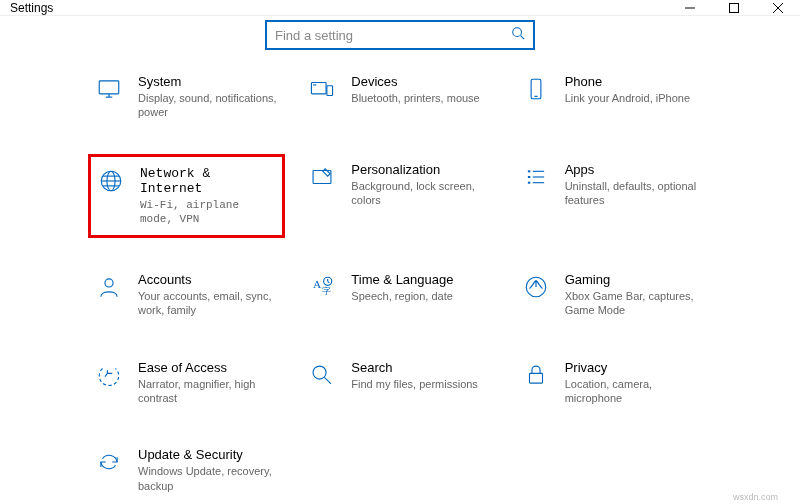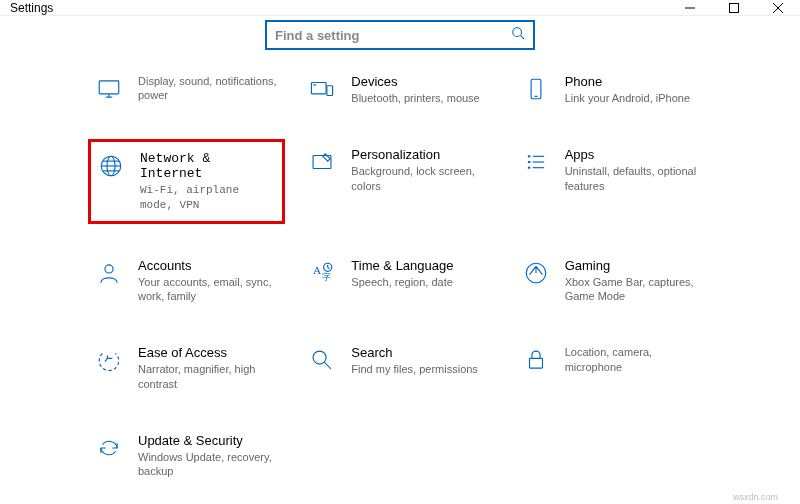--- a/index.html
+++ b/index.html
@@ -4,21 +4,21 @@
   <style>
     * { margin: 0; padding: 0; box-sizing: border-box; }
     body { font-family: "Segoe UI", Tahoma, sans-serif; background: #fff; width: 800px; height: 504px; overflow: hidden; position: relative; }
     .titlebar { height: 16px; display: flex; align-items: center; padding-left: 10px; border-bottom: 1px solid #eee; }
     .titlebar-title { font-size: 12px; color: #000; }
     .titlebar-controls { margin-left: auto; display: flex; }
     .tb-btn { width: 44px; height: 30px; display: flex; align-items: center; justify-content: center; font-size: 10px; color: #000; }
     .tb-btn svg { width: 10px; height: 10px; }
     .search-wrap { display: flex; justify-content: center; padding: 4px 0 18px 0; }
     .search-box { width: 270px; height: 30px; border: 2px solid #0067c0; display: flex; align-items: center; padding: 0 8px; }
-    .search-box input { border: none; outline: none; flex: 1; font-size: 13px; color: #666; background: transparent; font-weight: bold; }
+    .search-box input { border: none; outline: none; flex: 1; font-size: 13px; color: #666; background: transparent; }
     .search-box input::placeholder { color: #888; }
     .search-icon { color: #0067c0; }
     .grid { padding: 0 90px; display: grid; grid-template-columns: repeat(3, 1fr); column-gap: 20px; row-gap: 30px; }
     .cat { display: flex; align-items: flex-start; padding: 6px 4px; cursor: default; }
     .cat.highlight { outline: 3px solid #e60000; outline-offset: -1px; padding: 10px 6px; font-family: Liberation Mono, monospace; }
     .cat-icon { width: 30px; height: 30px; flex-shrink: 0; color: #0067c0; display: flex; align-items: center; justify-content: center; }
     .cat-icon svg { width: 26px; height: 26px; stroke: #0067c0; fill: none; stroke-width: 1.4; }
     .cat-text { margin-left: 14px; }
     .cat-title { font-size: 13px; color: #000; margin-bottom: 2px; }
     .cat-sub { font-size: 11px; color: #666; line-height: 1.3; max-width: 150px; }
@@ -65,20 +65,21 @@
 
   <div class="cat">
     <div class="cat-icon">
       <svg viewBox="0 0 32 32">
           <rect x="4" y="6" width="24" height="16" rx="1"></rect>
           <line x1="12" y1="26" x2="20" y2="26"></line>
           <line x1="16" y1="22" x2="16" y2="26"></line>
         </svg>
     </div>
     <div class="cat-text">
+      <div class="cat-title">System</div>
       <div class="cat-sub">Display, sound, notifications, power</div>
     </div>
   </div>
 
   <div class="cat">
     <div class="cat-icon">
       <svg viewBox="0 0 32 32">
           <rect x="3" y="8" width="18" height="14" rx="1"></rect>
           <rect x="22" y="12" width="7" height="12" rx="1"></rect>
           <line x1="5" y1="11" x2="9" y2="11"></line>
@@ -218,20 +219,21 @@
   </div>
 
   <div class="cat">
     <div class="cat-icon">
       <svg viewBox="0 0 32 32">
           <rect x="8" y="14" width="16" height="12" rx="1"></rect>
           <path d="M11 14 L11 10 A5 5 0 0 1 21 10 L21 14"></path>
         </svg>
     </div>
     <div class="cat-text">
+      <div class="cat-title">Privacy</div>
       <div class="cat-sub">Location, camera, microphone</div>
     </div>
   </div>
 
   <div class="cat">
     <div class="cat-icon">
       <svg viewBox="0 0 32 32">
           <path d="M8 12 A10 10 0 0 1 26 16"></path>
           <polyline points="26,10 26,16 20,16"></polyline>
           <path d="M24 20 A10 10 0 0 1 6 16"></path>

